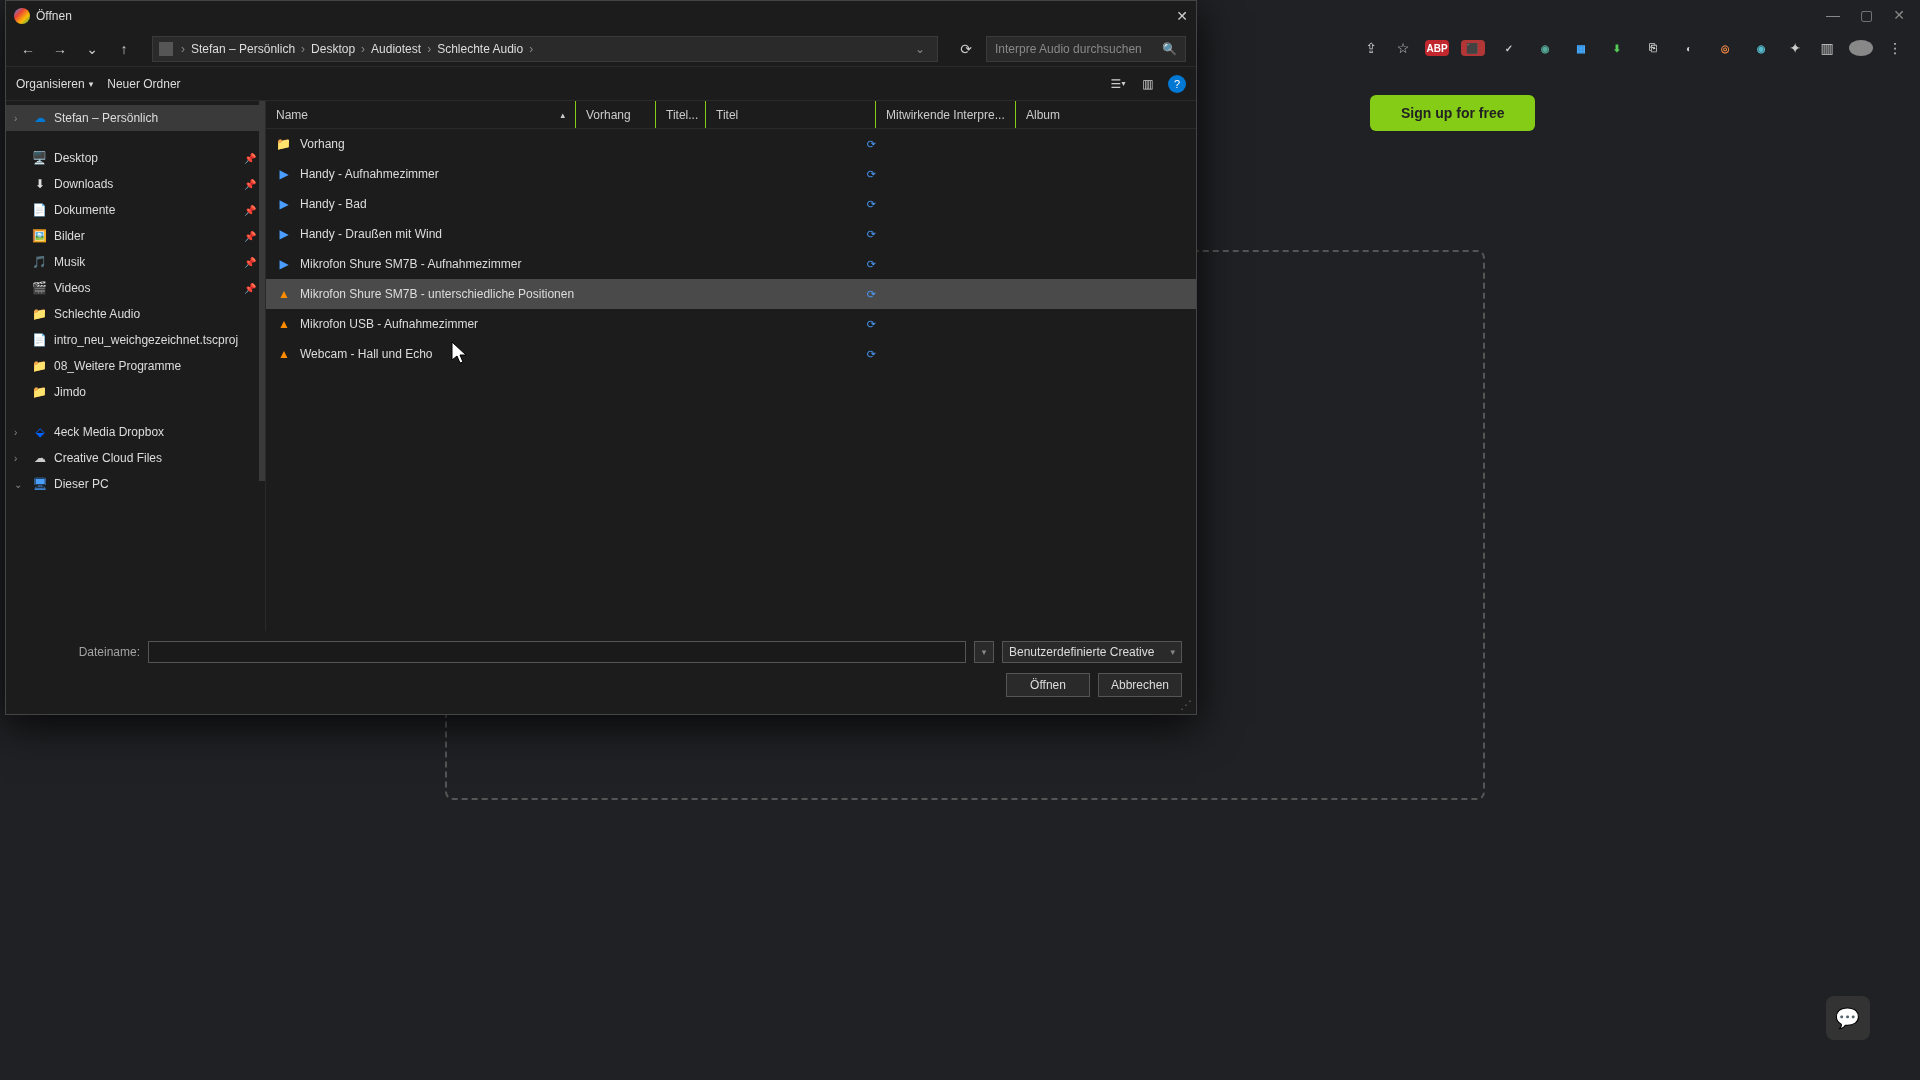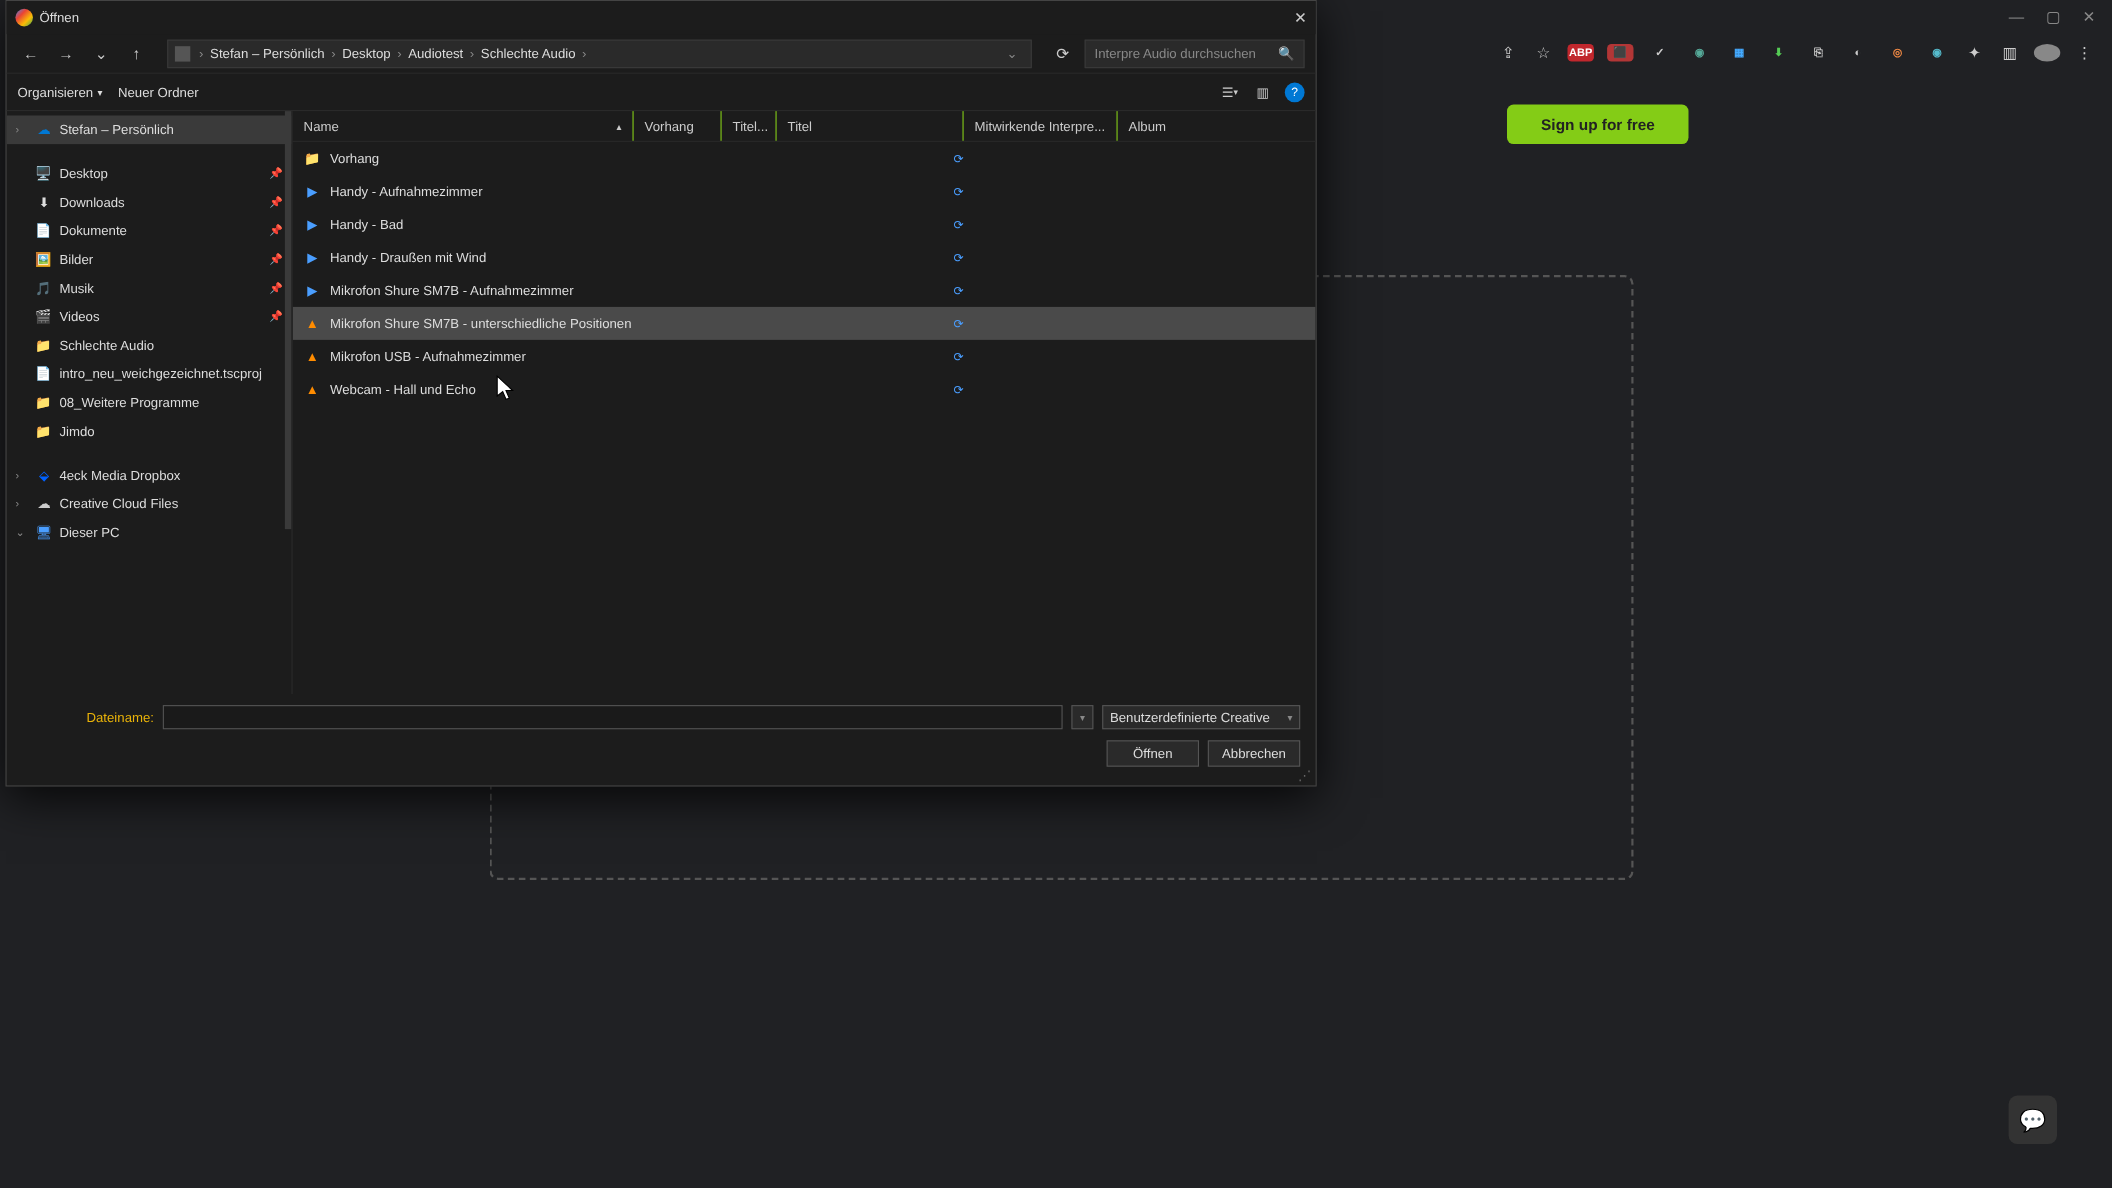--- a/index.html
+++ b/index.html
@@ -68,21 +68,21 @@
 .file-row { height: 30px; display: flex; align-items: center; font-size: 12px; color: #ddd; padding-left: 10px; }
 .file-row.selected { background: #4a4a4a; }
 .file-icon { width: 16px; height: 16px; margin-right: 8px; display: flex; align-items: center; justify-content: center; font-size: 12px; }
 .folder-icn { color: #e8b04b; }
 .video-icn { color: #4a9eff; }
 .vlc-icn { color: #ff8c00; }
 .sync-icon { color: #4a9eff; font-size: 11px; margin-left: auto; margin-right: 320px; }
 
 .bottom-area { padding: 10px 14px; display: flex; flex-direction: column; gap: 10px; }
 .filename-row { display: flex; align-items: center; gap: 8px; }
-.fn-label { font-size: 12px; color: #eab308; width: 120px; text-align: right; }
+.fn-label { font-size: 12px; color: #a3a3a3; width: 120px; text-align: right; }
 .fn-input { flex: 1; height: 22px; background: #1a1a1a; border: 1px solid #555; color: #ddd; padding: 0 6px; font-size: 12px; }
 .fn-drop { width: 20px; height: 22px; background: #2a2a2a; border: 1px solid #555; display: flex; align-items: center; justify-content: center; color: #888; font-size: 9px; }
 .filter-select { width: 180px; height: 22px; background: #2a2a2a; border: 1px solid #555; color: #ddd; font-size: 12px; padding: 0 6px; display: flex; align-items: center; }
 .filter-select .dd { margin-left: auto; font-size: 9px; color: #888; }
 .btn-row { display: flex; justify-content: flex-end; gap: 8px; }
 .dlg-btn { min-width: 84px; height: 24px; background: #2a2a2a; border: 1px solid #555; color: #ddd; font-size: 12px; display: flex; align-items: center; justify-content: center; }
 .resize-grip { position: absolute; bottom: 2px; right: 2px; width: 14px; height: 14px; color: #666; font-size: 12px; }
 
 .cursor { position: absolute; top: 340px; left: 450px; width: 20px; height: 26px; pointer-events: none; z-index: 1000; }
 .cursor svg { width: 100%; height: 100%; }

